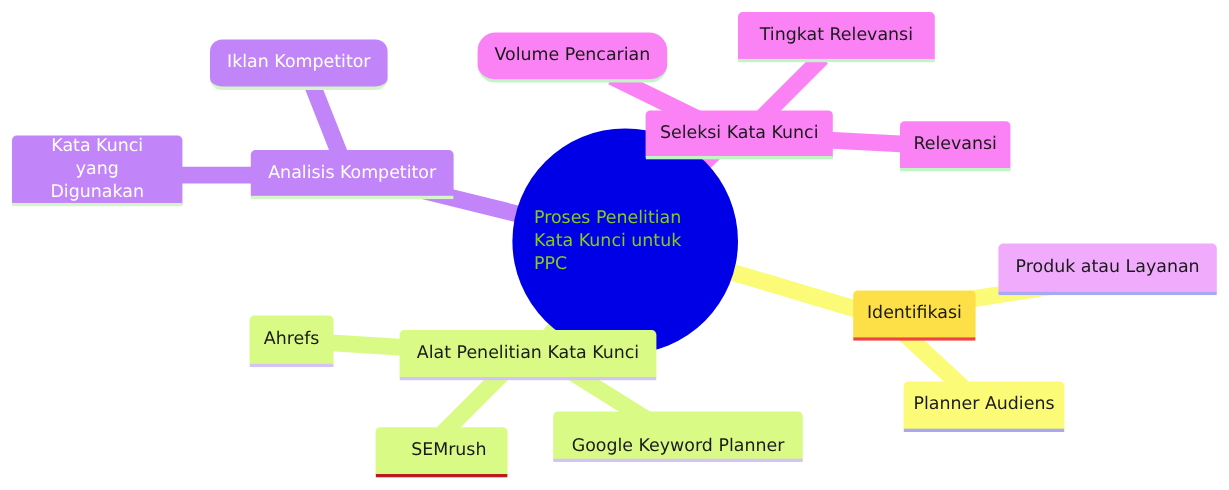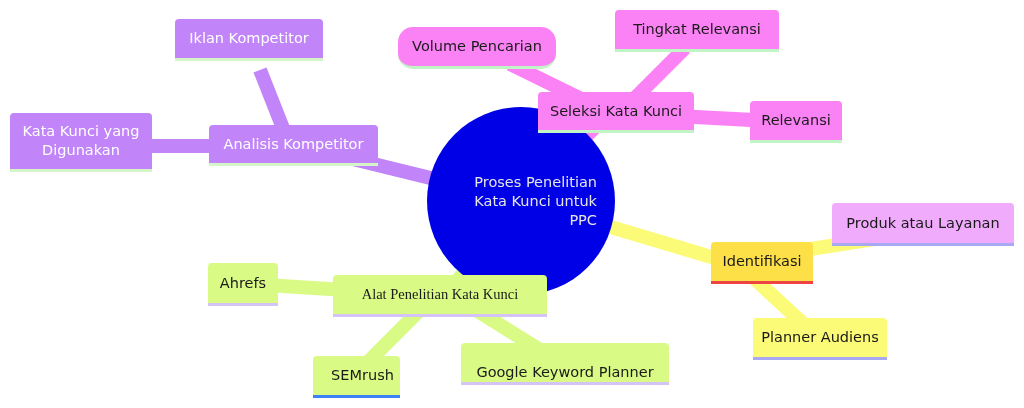--- a/index.html
+++ b/index.html
@@ -2,21 +2,21 @@
 <html><head>
 <meta charset="utf-8">
 <style>
   html, body { margin: 0; padding: 0; background: #ffffff; }
   body { width: 1024px; height: 408px; position: relative; overflow: hidden;
          font-family: "DejaVu Sans", sans-serif; }
   svg.edges { position: absolute; left: 0; top: 0; }
   .root {
     position: absolute; border-radius: 50%;
     display: flex; align-items: center; justify-content: center;
-    text-align: right; color: #e5e5e5; font-size: 14.5px; line-height: 19px;
+    text-align: left; color: #84cc16; font-size: 14.5px; line-height: 19px;
     box-sizing: border-box; padding: 0 18px;
   }
   .node {
     position: absolute; box-sizing: border-box;
     display: flex; align-items: center; justify-content: center;
     text-align: center; font-size: 14.5px; line-height: 19px;
     border-radius: 4px 4px 0 0; padding: 0 8px;
   }
   .node.purple { color: #ffffff; }
   .node.pink, .node.yellow, .node.green { color: #1a1a1a; }
@@ -45,24 +45,24 @@
   <line x1="460" y1="300" x2="540" y2="350" stroke="#d9fb86" stroke-width="14"></line>
 </svg>
 
 <div class="root" style="left:427px; top:107px; width:188px; height:188px; background:#0000e6;">
   <span>Proses Penelitian Kata Kunci untuk PPC</span>
 </div>
 
 <div class="node purple" style="left:209px; top:125px; width:169px; height:41px; background:#c184f9; border-bottom:3px solid #d5f5c9;">
   <span>Analisis Kompetitor</span>
 </div>
-<div class="node purple" style="left:175px; top:19px; width:148px; height:42px; background:#c184f9; border-bottom:3px solid #d5f5c9;">
+<div class="node purple" style="left:175px; top:33px; width:148px; height:42px; background:#c184f9; border-bottom:3px solid #d5f5c9;border-radius:10px;">
   <span>Iklan Kompetitor</span>
 </div>
-<div class="node purple" style="left:10px; top:113px; width:142px; height:59px; background:#c184f9; border-bottom:3px solid #d5f5c9; padding:0 0;">
+<div class="node purple" style="left:10px; top:113px; width:142px; height:59px; background:#c184f9; border-bottom:3px solid #d5f5c9; padding:0 20px;">
   <span>Kata Kunci yang Digunakan</span>
 </div>
 
 <div class="node pink" style="left:538px; top:92px; width:156px; height:41px; background:#fb82f5; border-bottom:3px solid #c2f5c6;text-align:right;">
   <span>Seleksi Kata Kunci</span>
 </div>
 <div class="node pink" style="left:398px; top:27px; width:158px; height:42px; background:#fb82f5; border-bottom:3px solid #c2f5c6;border-radius:15px;">
   <span>Volume Pencarian</span>
 </div>
 <div class="node pink" style="left:615px; top:10px; width:164px; height:42px; background:#fb82f5; border-bottom:3px solid #c2f5c6;">
@@ -75,24 +75,24 @@
 <div class="node yellow" style="left:711px; top:242px; width:102px; height:42px; background:#fde047; border-bottom:3px solid #ef4444;">
   <span>Identifikasi</span>
 </div>
 <div class="node yellow" style="left:832px; top:203px; width:182px; height:43px; background:#f0abfc; border-bottom:3px solid #a9a9f3;">
   <span>Produk atau Layanan</span>
 </div>
 <div class="node yellow" style="left:753px; top:318px; width:134px; height:42px; background:#fbfb78; border-bottom:3px solid #a9a9f3;">
   <span>Planner Audiens</span>
 </div>
 
-<div class="node green" style="left:333px; top:275px; width:214px; height:42px; background:#d9fb86; border-bottom:3px solid #d4c3f7;font-family:Liberation Serif, serif;">
+<div class="node green" style="left:333px; top:275px; width:214px; height:42px; background:#d9fb86; border-bottom:3px solid #d4c3f7;">
   <span>Alat Penelitian Kata Kunci</span>
 </div>
 <div class="node green" style="left:208px; top:263px; width:70px; height:43px; background:#d9fb86; border-bottom:3px solid #d4c3f7;">
   <span>Ahrefs</span>
 </div>
-<div class="node green" style="left:313px; top:356px; width:87px; height:42px; background:#d9fb86; border-bottom:3px solid #3b82f6;padding-left:20px;">
+<div class="node green" style="left:313px; top:356px; width:110px; height:42px; background:#d9fb86; border-bottom:3px solid #b91c1c;padding-left:20px;">
   <span>SEMrush</span>
 </div>
 <div class="node green" style="left:461px; top:343px; width:208px; height:42px; background:#d9fb86; border-bottom:3px solid #d4c3f7;align-items:flex-end;">
   <span>Google Keyword Planner</span>
 </div>
 
 </body></html>

